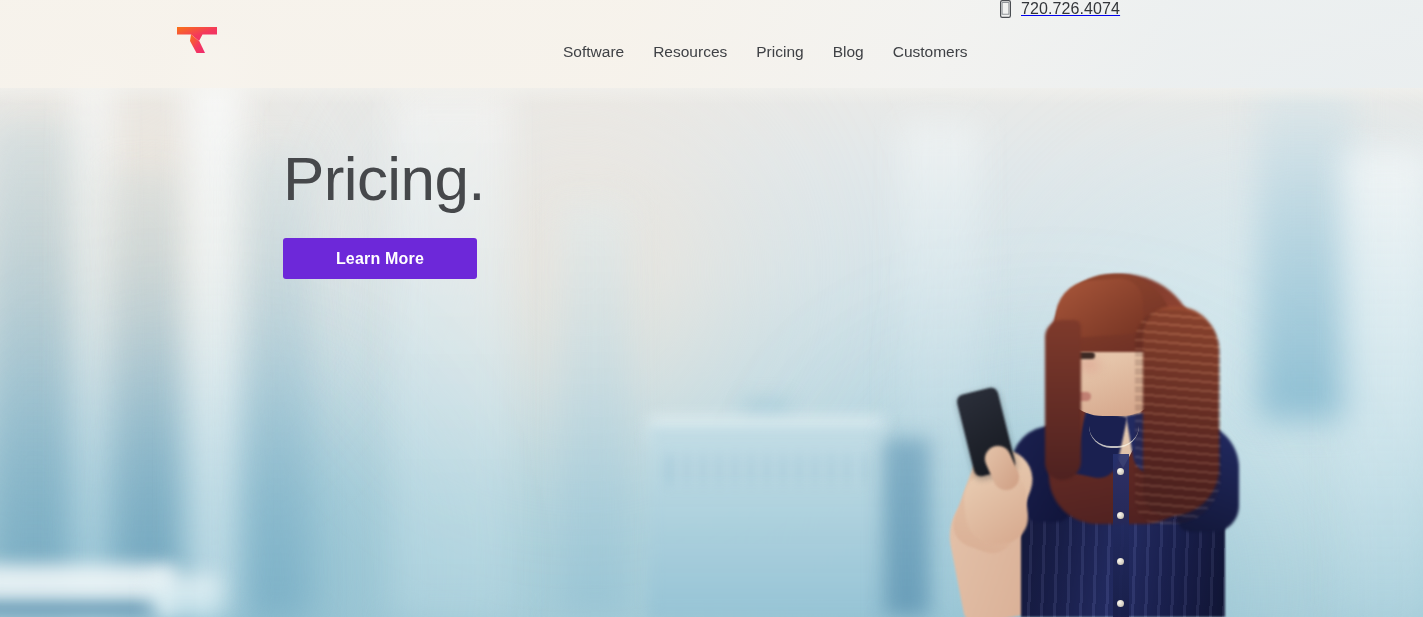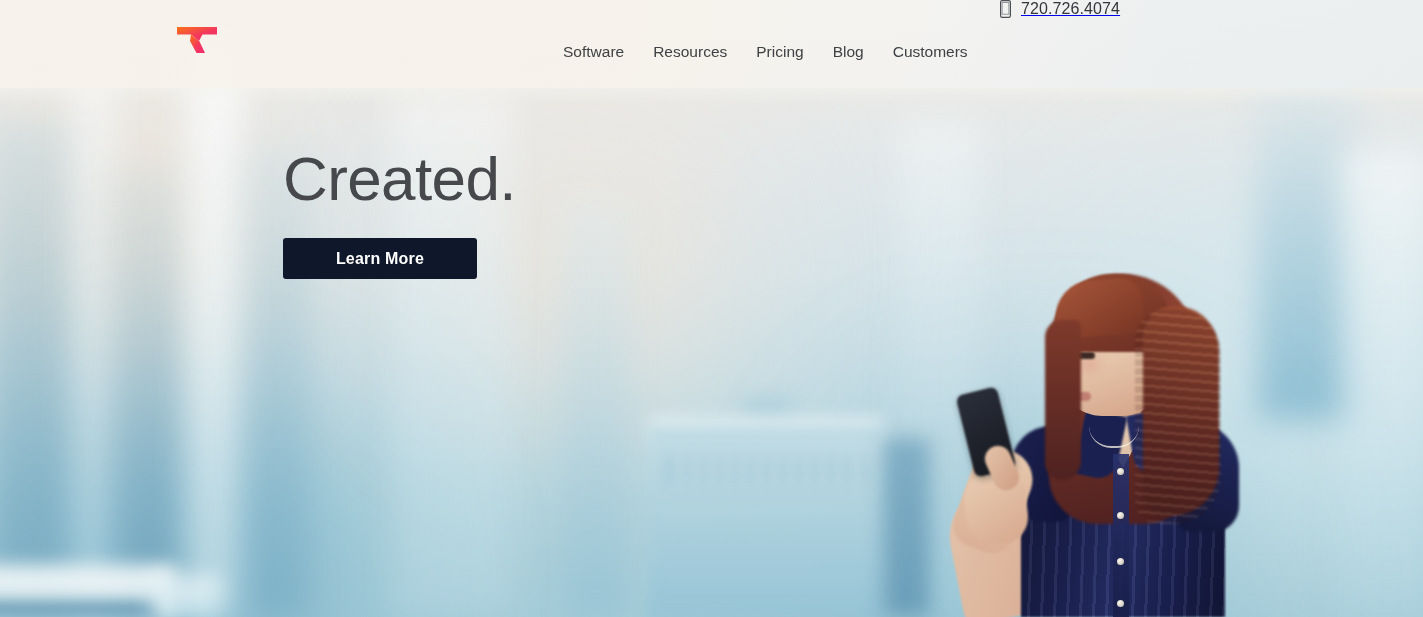--- a/index.html
+++ b/index.html
@@ -331,21 +331,21 @@
   .hero-copy { position:absolute; left:283px; top:148px; width:700px; }
   .headline {
     font-size:62px; font-weight:300; line-height:62px; color:#46484b;
     letter-spacing:-.6px; white-space:nowrap;
   }
   .headline .l2, .headline .l3 { display:block; }
 
   .cta {
     display:flex; align-items:center; justify-content:center;
     margin-top:28px; width:194px; height:41px;
-    background:#0f172a; border:none; border-radius:3px;
+    background:#6d28d9; border:none; border-radius:3px;
     font-family:"Liberation Sans", sans-serif;
     font-size:16px; font-weight:700; color:#ffffff; letter-spacing:.2px;
     cursor:pointer;
   }
 </style>
 </head>
 <body>
 
 <div class="page">
 
@@ -446,18 +446,18 @@
         </svg>
         <span class="phone-num">720.726.4074</span>
       </a>
 
 
     </div>
   </header>
 
   <div class="hero-copy">
     <h1 class="headline">
-      <span class="l1">Created.</span>
+      <span class="l1">Pricing.</span>
     </h1>
     <button class="cta">Learn More</button>
   </div>
 
 </div>
 
 </body></html>

